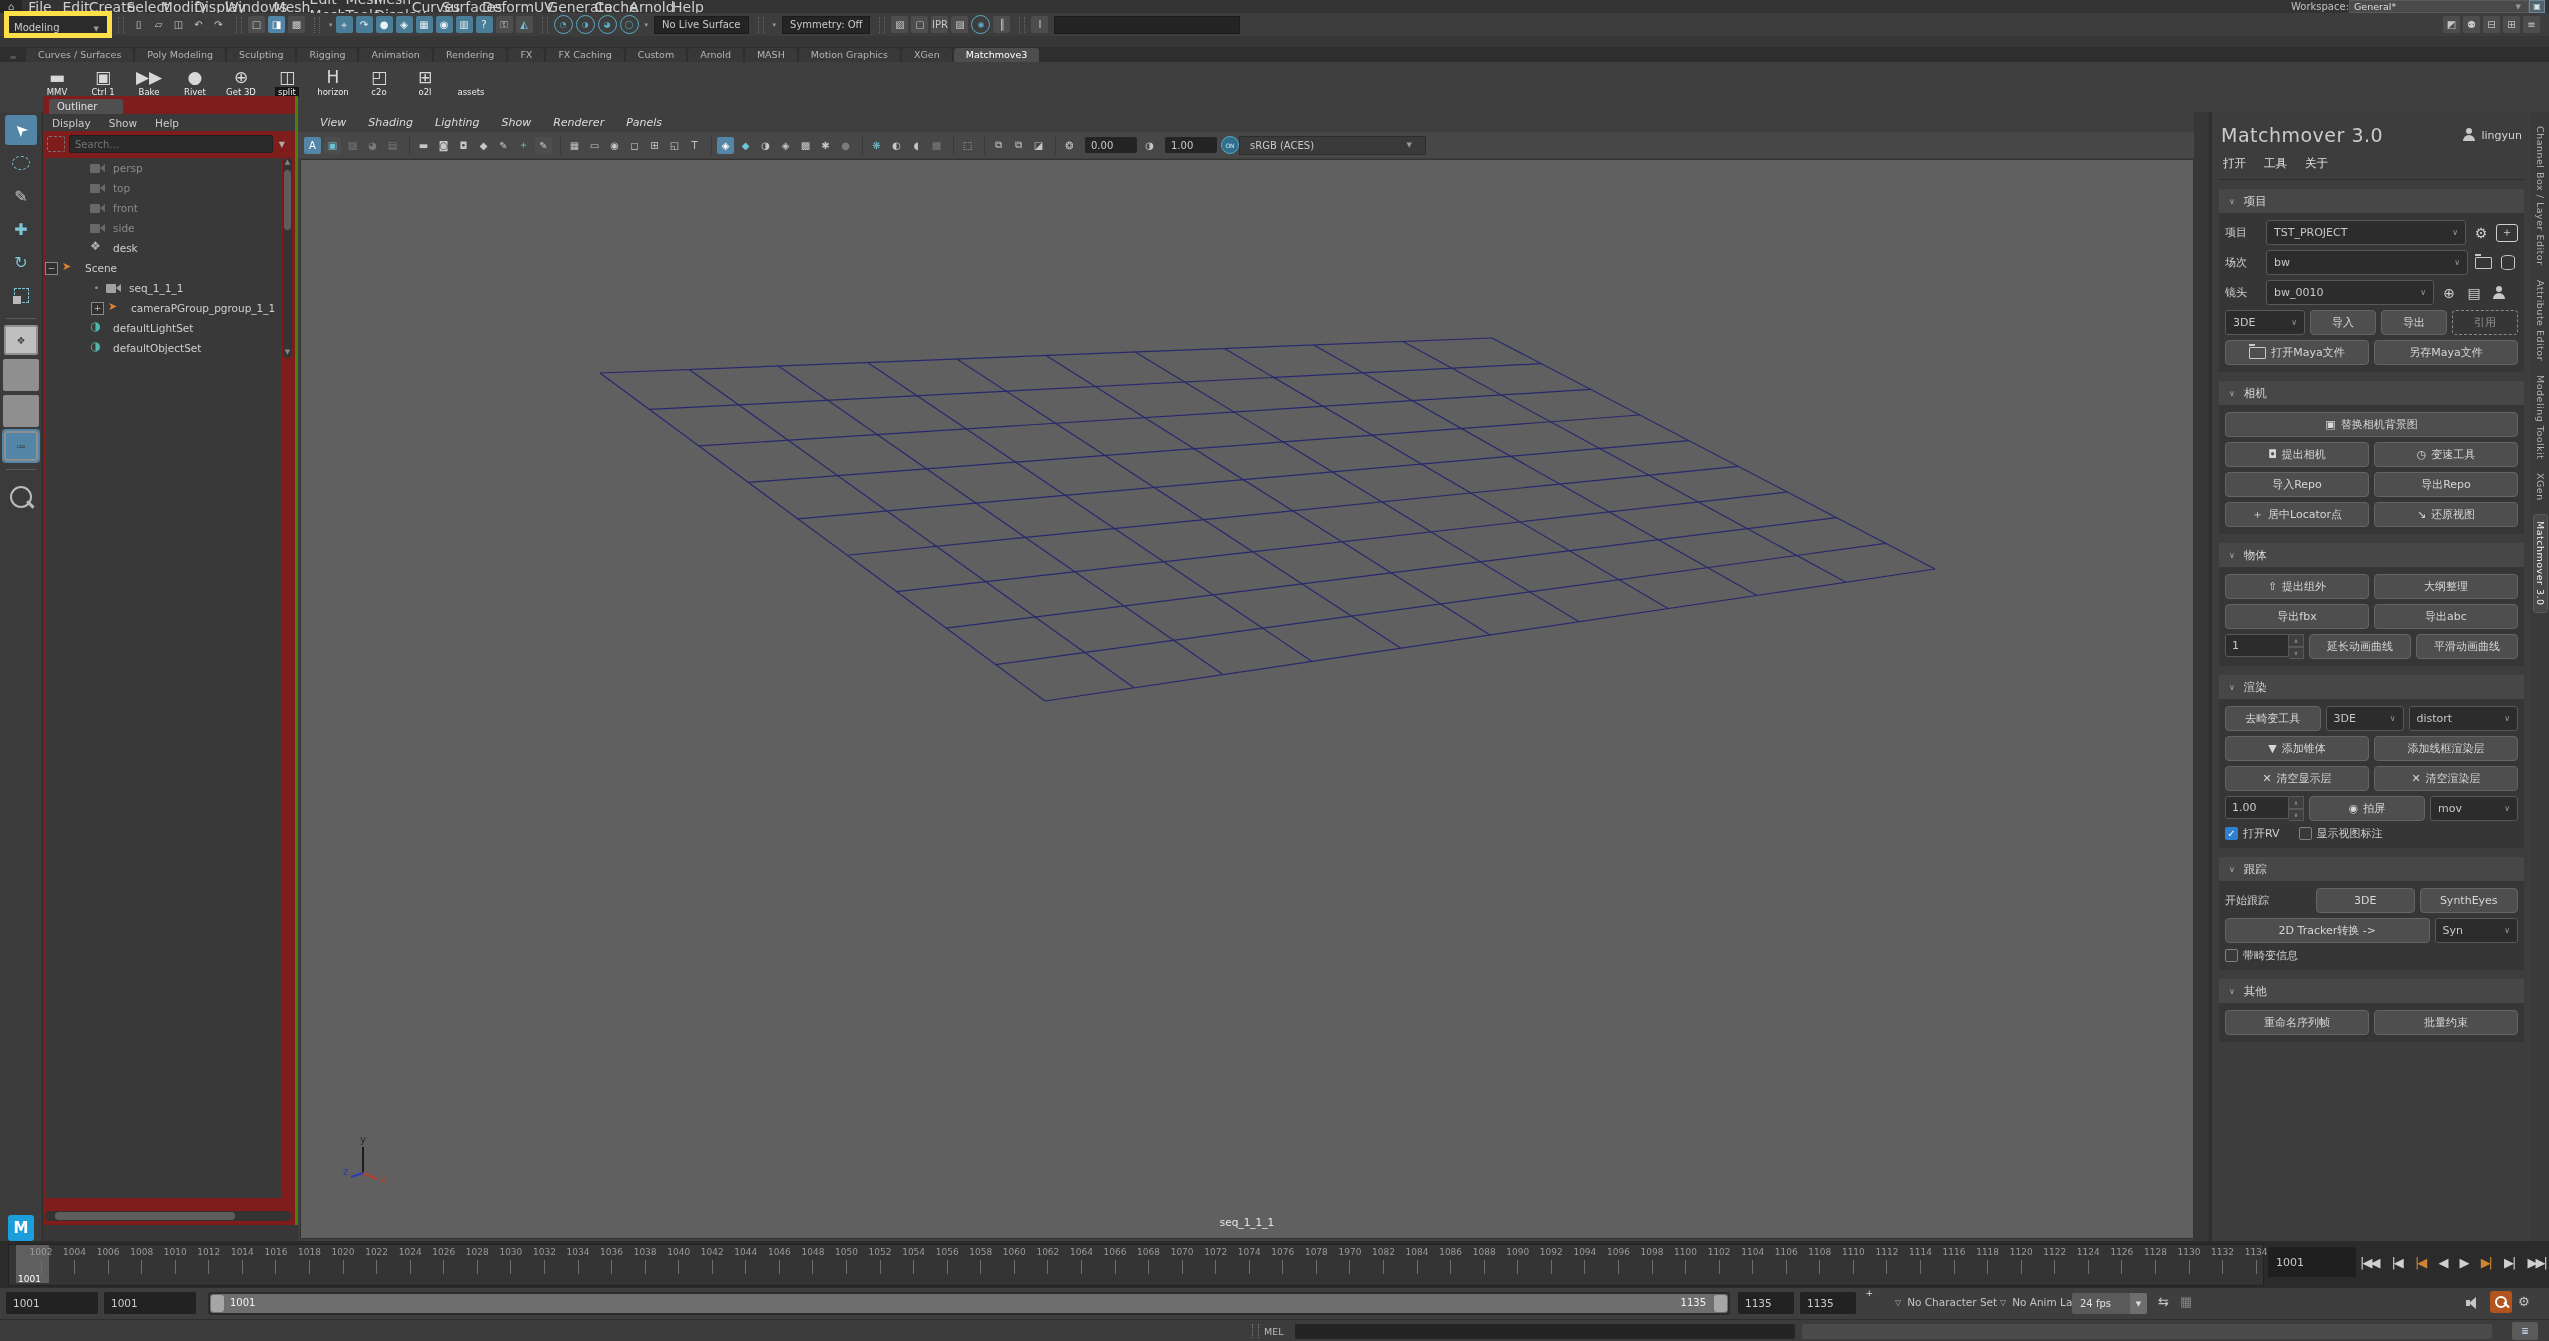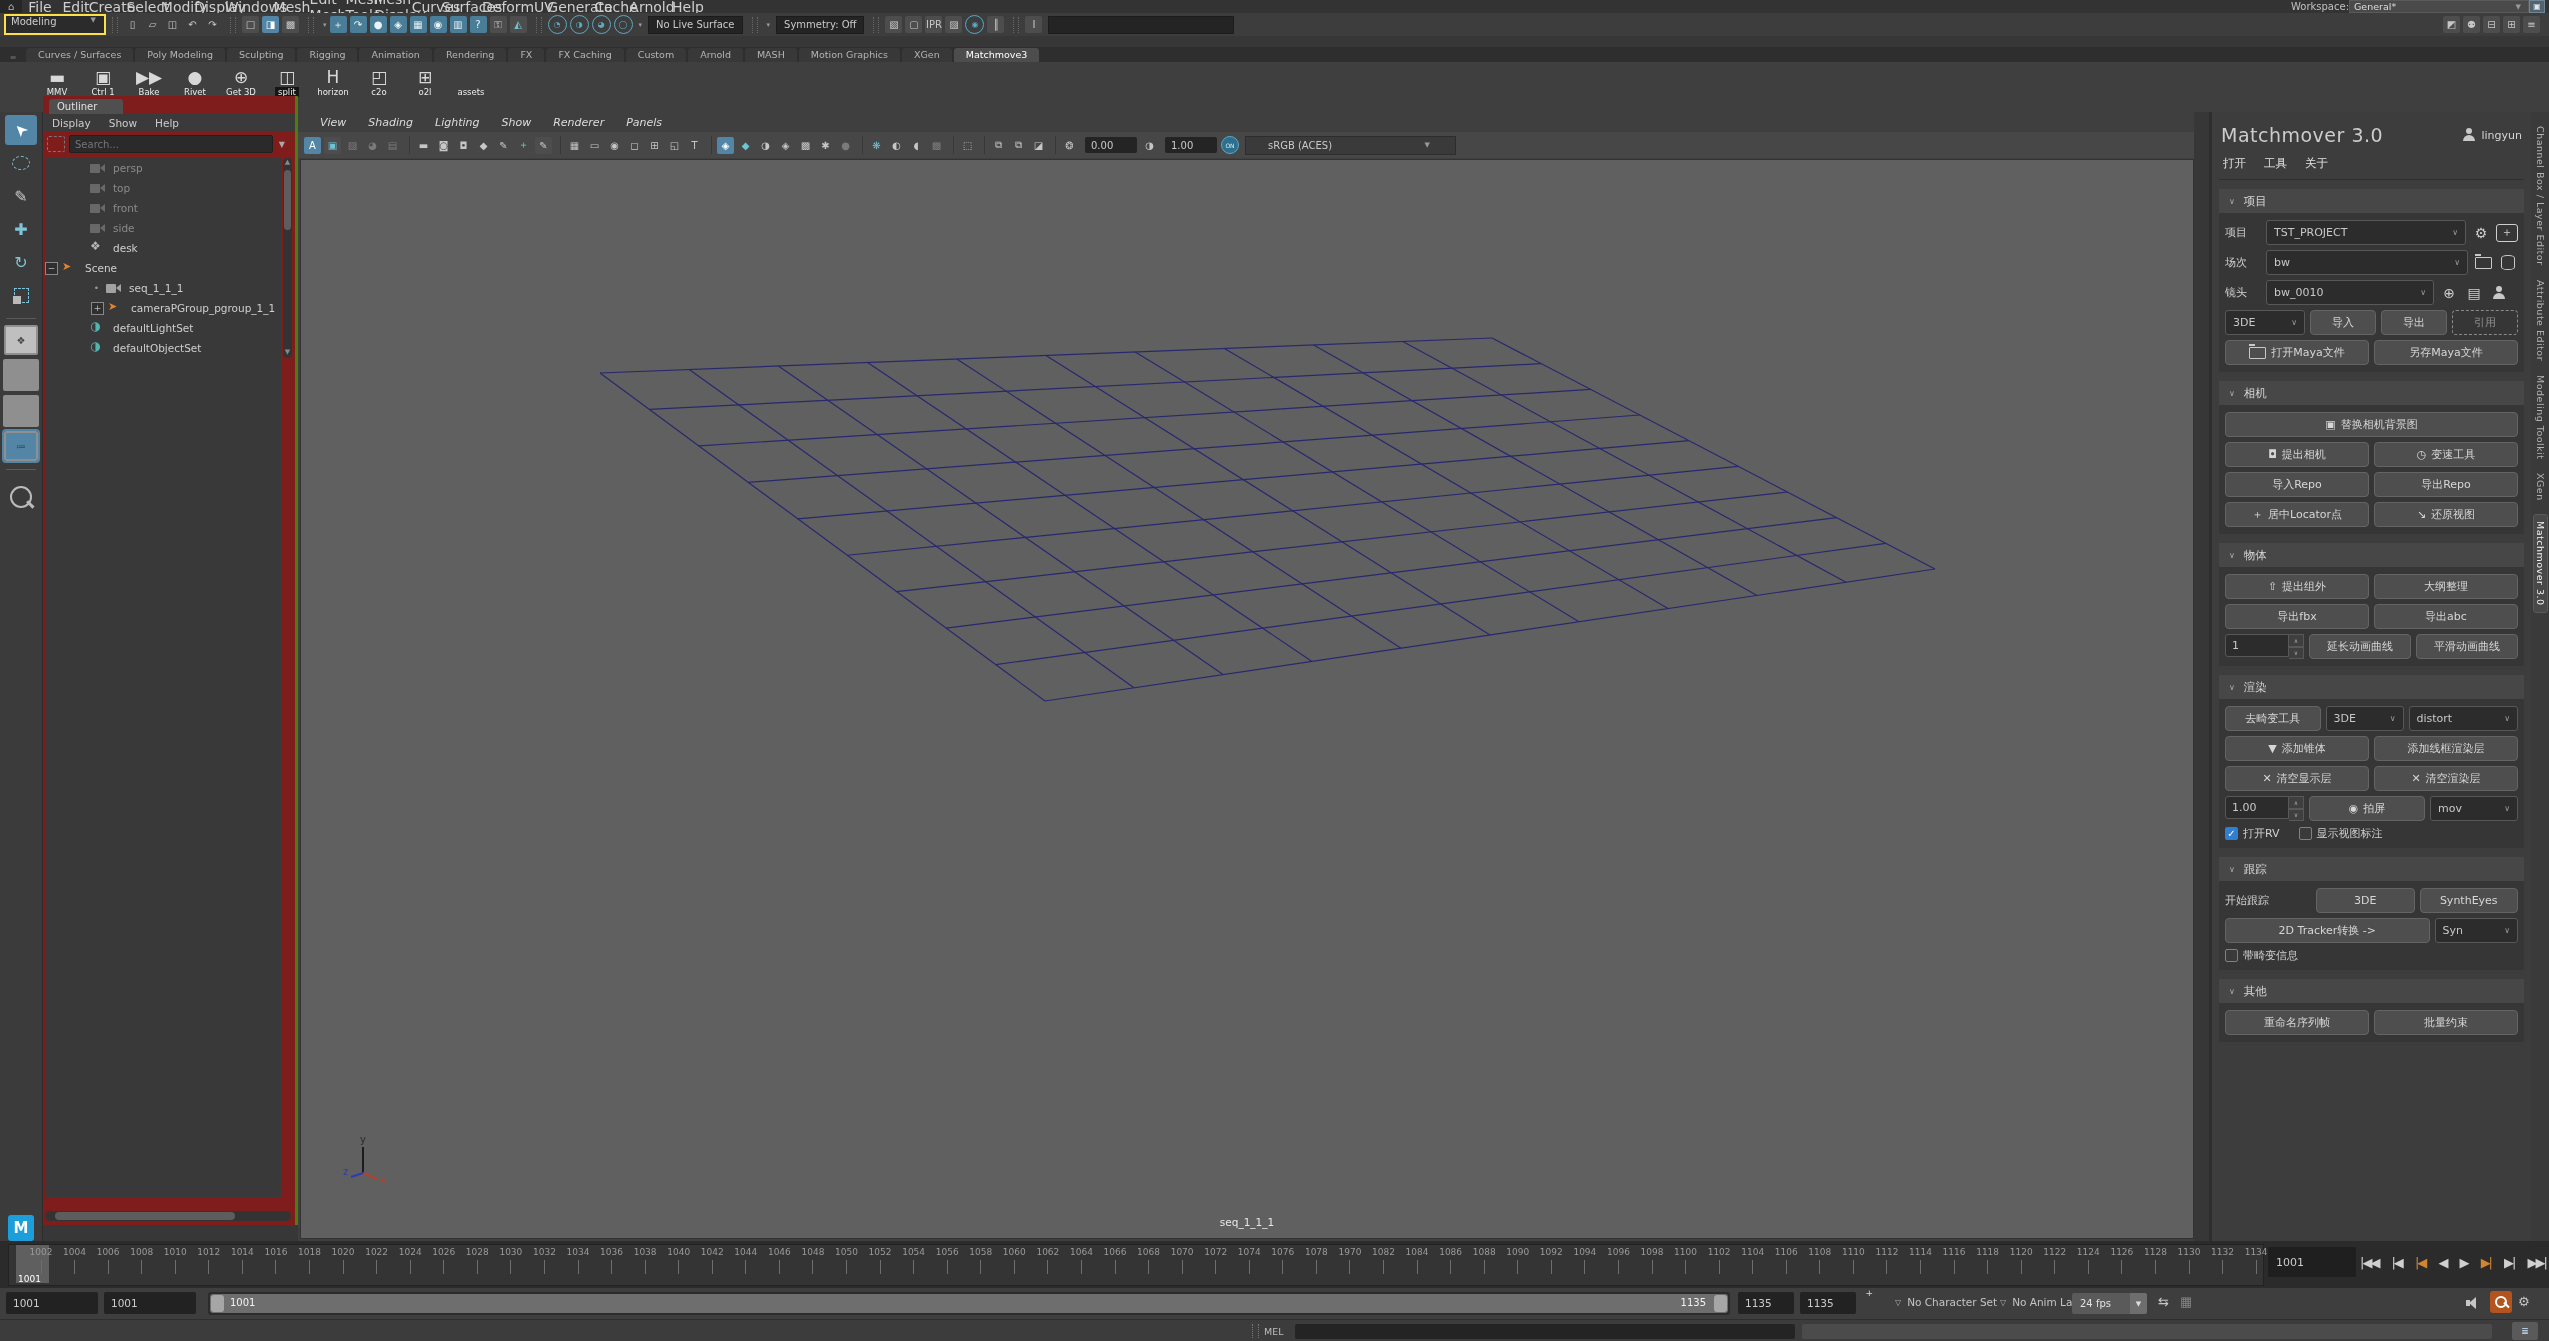--- a/index.html
+++ b/index.html
@@ -13,21 +13,21 @@
   #menubar{left:0;top:0;width:2549px;height:13px;background:#333333;display:flex;align-items:center;font-size:10px;color:#cfcfcf;}
   #menubar .home{width:22px;height:13px;display:flex;align-items:center;justify-content:center;background:#262626;color:#b5b5b5;font-size:10px;}
   #menubar .mi{padding:0 8px;height:13px;display:flex;align-items:center;cursor:default;}
   #ws{margin-left:auto;display:flex;align-items:center;gap:0;margin-right:4px;}
   #ws .wlabel{color:#c0c0c0;}
   #ws .wsel{width:170px;height:11px;background:#4a4a4a;border:1px solid #5a5a5a;display:flex;align-items:center;justify-content:space-between;padding:0 4px;font-size:9.5px;color:#ddd;}
   #ws .wicon{width:14px;height:11px;background:#53636e;border:1px solid #6d8796;display:flex;align-items:center;justify-content:center;font-size:8px;color:#dce8ee;}
 
   
   #statusline{left:0;top:13px;width:2549px;height:23px;background:#3d3d3d;display:flex;align-items:center;font-size:10px;}
-  .sl-sel{width:88px;height:17px;background:#2b2b2b;border:2px solid #fde047;margin-left:4px;display:flex;align-items:flex-start;justify-content:space-between;padding:0 5px;color:#ccc;}
+  .sl-sel{width:88px;height:17px;background:#2b2b2b;border:5px solid #fde047;margin-left:4px;display:flex;align-items:flex-end;justify-content:space-between;padding:0 5px;color:#ccc;}
   .grip{width:4px;height:16px;margin:0 6px;border-left:1px dotted #666;border-right:1px dotted #666;}
   .ib{width:17px;height:17px;border-radius:2px;display:flex;align-items:center;justify-content:center;font-size:10px;color:#c6c6c6;background:transparent;margin-right:3px;}
   .ib.box{background:#4d4d4d;}
   .ib.snap{background:#4a7d97;color:#eaf4f8;}
   .ib.active{background:#5285a6;color:#fff;}
   .ib.teal{color:#6fc4d4;}
   .ib.dim{opacity:.4;}
   .ib.round{border-radius:50%;border:1.5px solid #57a9c4;color:#57a9c4;background:transparent;font-size:8px;}
   .sl-field{height:16px;background:#242424;border:1px solid #1c1c1c;color:#c9c9c9;display:flex;align-items:center;padding:0 7px;margin:0 3px;}
   .caret{font-size:7px;color:#999;margin:0 3px;}
@@ -92,21 +92,21 @@
   #outl-hsb{position:absolute;left:2px;bottom:4px;width:246px;height:10px;background:#333;border-radius:5px;}
   #outl-hsb .thumb{position:absolute;left:10px;top:1px;width:180px;height:8px;background:#5d5d5d;border-radius:4px;}
 
   
   #viewport{left:298px;top:112px;width:1896px;height:1129px;background:#3f3f3f;}
   #vp-menu{position:absolute;left:0;top:0;width:100%;height:20px;background:#3f3f3f;display:flex;align-items:center;font-size:11px;color:#dcdcdc;padding-left:22px;box-sizing:border-box;}
   #vp-menu span{margin-right:22px;font-style:italic;}
   #vp-icons{position:absolute;left:0;top:20px;width:100%;height:26px;background:#474747;display:flex;align-items:center;padding-left:6px;box-sizing:border-box;}
   .vsep{width:1px;height:18px;background:#383838;margin:0 5px;}
   .vp-f{width:46px;height:16px;background:#242424;border-radius:2px;color:#c9c9c9;font-size:10px;display:flex;align-items:center;padding-left:6px;margin:0 4px;}
-  .vp-cs{width:165px;height:17px;background:#3a3a3a;border:1px solid #2d2d2d;color:#c9c9c9;font-size:10px;display:flex;align-items:center;justify-content:space-between;padding:0 22px;margin-left:6px;}
+  .vp-cs{width:165px;height:17px;background:#3a3a3a;border:1px solid #2d2d2d;color:#c9c9c9;font-size:10px;display:flex;align-items:center;justify-content:space-between;padding:0 10px;margin-left:0;}
   .onbtn{width:16px;height:16px;border-radius:50%;background:#2e6f8e;border:1.5px solid #57a9c4;color:#d8f0f8;font-size:6px;display:flex;align-items:center;justify-content:center;}
   #vp-view{position:absolute;left:2px;top:47px;width:1892px;height:1078px;background:#606060;border:1px solid #333;}
   #vp-cam-label{position:absolute;bottom:10px;left:50%;transform:translateX(-50%);color:#e6e6e6;font-size:10.5px;}
   #axis{position:absolute;left:42px;bottom:55px;width:50px;height:50px;}
 
   
   #mm{left:2209px;top:112px;width:322px;height:1129px;background:#3d3d3d;border-left:3px solid #2e2e2e;box-sizing:border-box;padding:10px 7px 0 7px;font-size:11px;}
   #mm-title-row{display:flex;align-items:center;justify-content:space-between;padding:2px 2px 8px 2px;}
   #mm-title{font-size:19px;color:#cccccc;letter-spacing:.5px;}
   #mm-user{display:flex;align-items:center;gap:5px;font-size:11px;color:#d5d5d5;}

